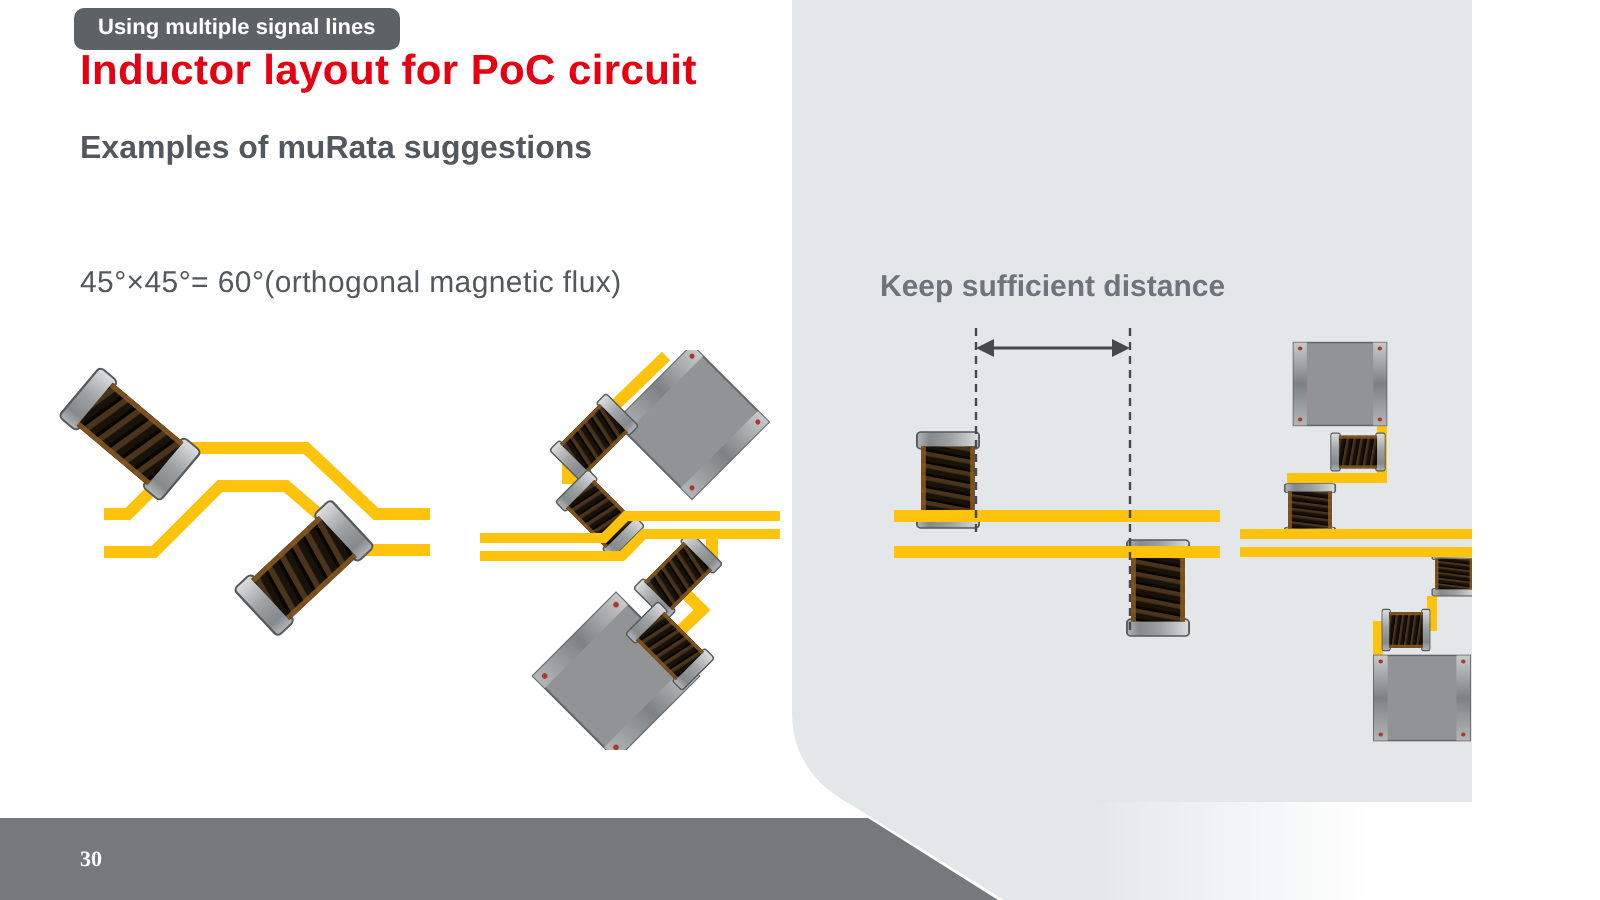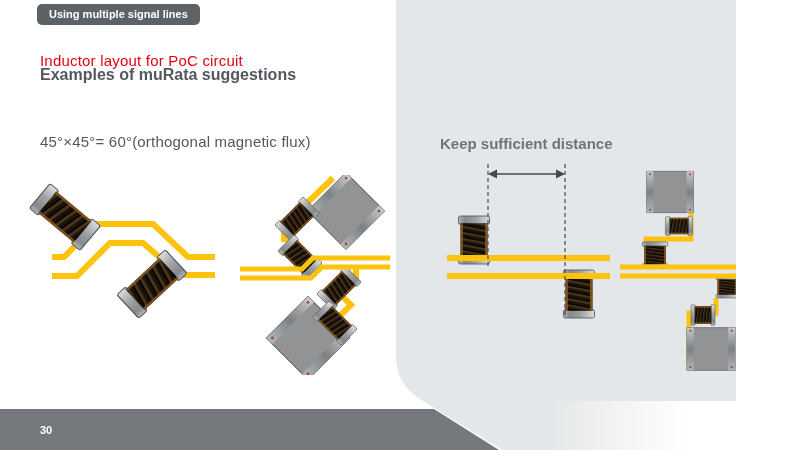--- a/index.html
+++ b/index.html
@@ -7,22 +7,22 @@
     position:relative;width:736px;height:450px;background:#fff;overflow:hidden;
     font-family:"Liberation Sans",sans-serif;
   }
   .abs{position:absolute;}
   
   .badge{
     left:37px;top:4px;background:var(--badge-gray,#5C6266);color:#fff;
     font-size:11px;font-weight:bold;padding:4px 12px;border-radius:5px;line-height:13px;
   }
   .title{
-    left:40px;top:52px;color:var(--brand-red,#E60012);
-    font-size:15px;font-weight:normal;letter-spacing:.2px;
+    left:40px;top:24px;color:var(--brand-red,#E60012);
+    font-size:21px;font-weight:bold;letter-spacing:.2px;
   }
   .subtitle{
     left:40px;top:64px;color:var(--body-text,#53585E);
     font-size:16px;font-weight:bold;line-height:22px;
   }
   .formula{
     left:40px;top:133px;color:var(--body-text,#53585E);
     font-size:15px;font-weight:normal;letter-spacing:.2px;
   }
   .caption{
@@ -30,21 +30,21 @@
     font-size:15px;
     font-weight:bold;
   }
   
   .footer-bar{
     left:0;top:409px;width:500px;height:41px;background:var(--footer-bar-gray,#75797E);
     clip-path:polygon(0 0,86.8% 0,99.8% 100%,0 100%);
     display:flex;align-items:center;
   }
   .footer-inner{display:flex;align-items:center;gap:7px;padding-left:40px;font-size:11px;}
-  .page-number{color:#fff;font-weight:bold;}
+  .page-number{color:#fff;font-weight:bold;font-family:Liberation Serif, serif;}
   .footer-title{color:#d3d6d8;}
   .logo{
     left:712px;top:420px;width:80px;text-align:center;
     font-family:"DejaVu Serif",serif;font-style:italic;font-weight:bold;
     font-size:21px;color:var(--brand-red,#E60012);letter-spacing:-1px;
   }
   
   svg .trace{stroke:var(--trace-yellow,#FFC30D);fill:none;}
   svg .dash{stroke:var(--guide-line,#45494E);stroke-width:1.2;stroke-dasharray:4 3;fill:none;}
   svg .arrow-line{stroke:var(--guide-line,#45494E);stroke-width:1.4;fill:none;}

